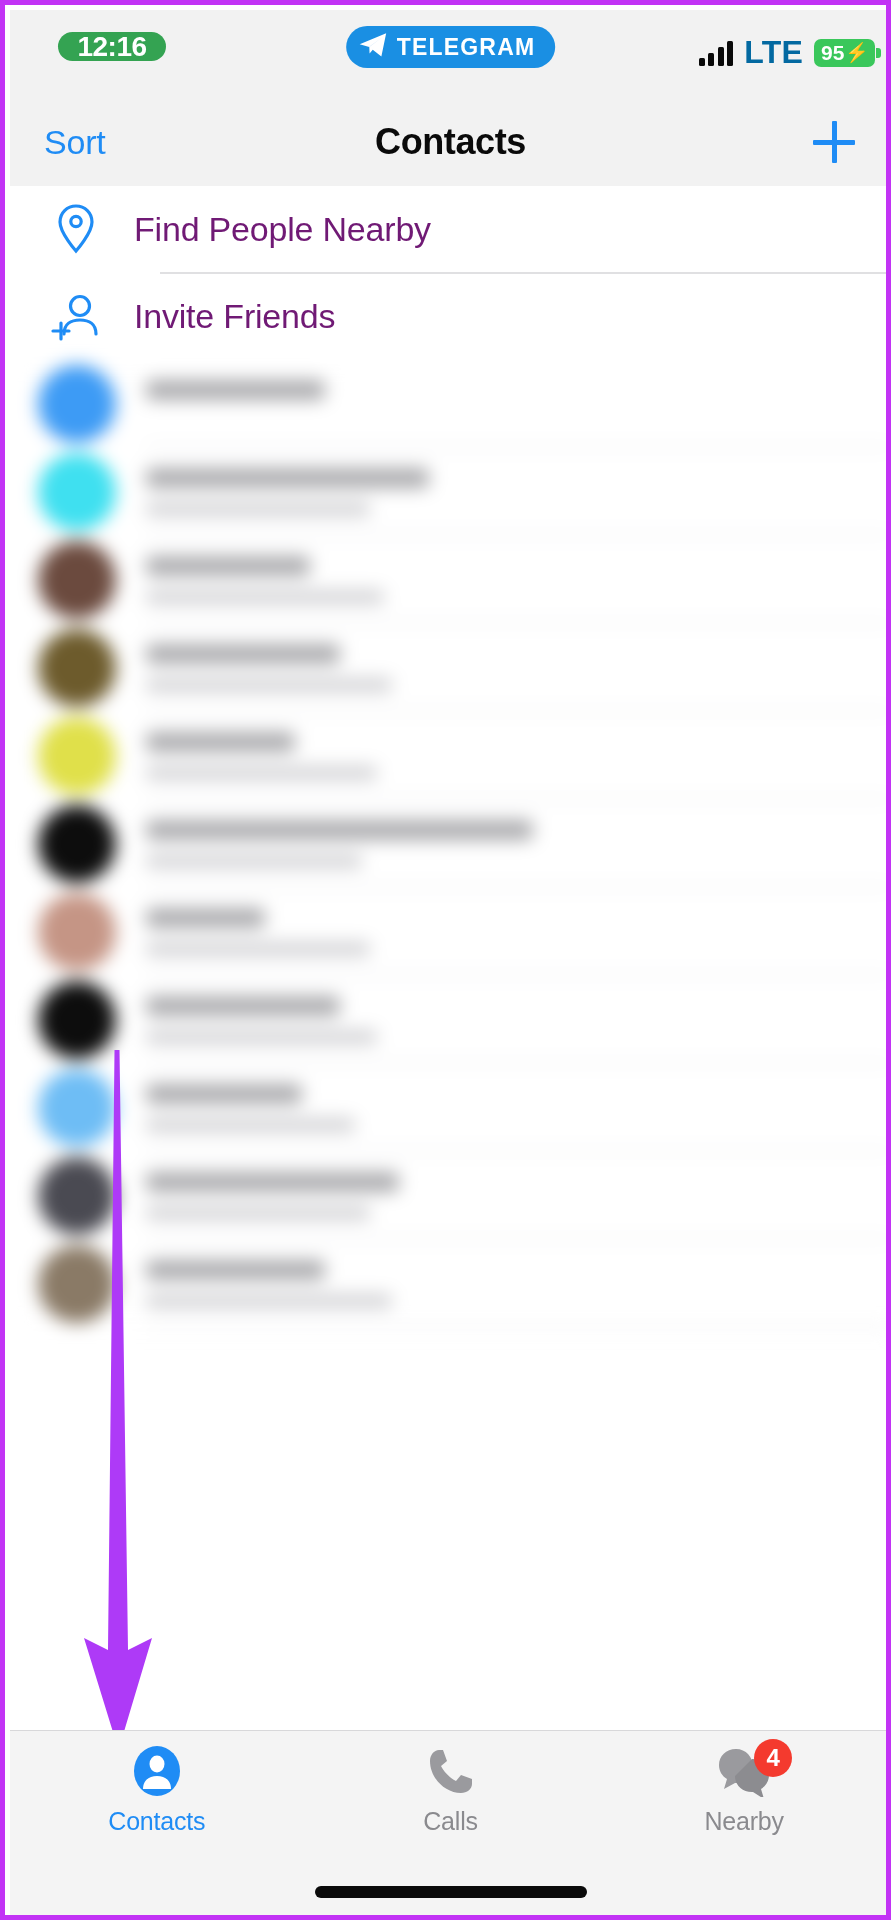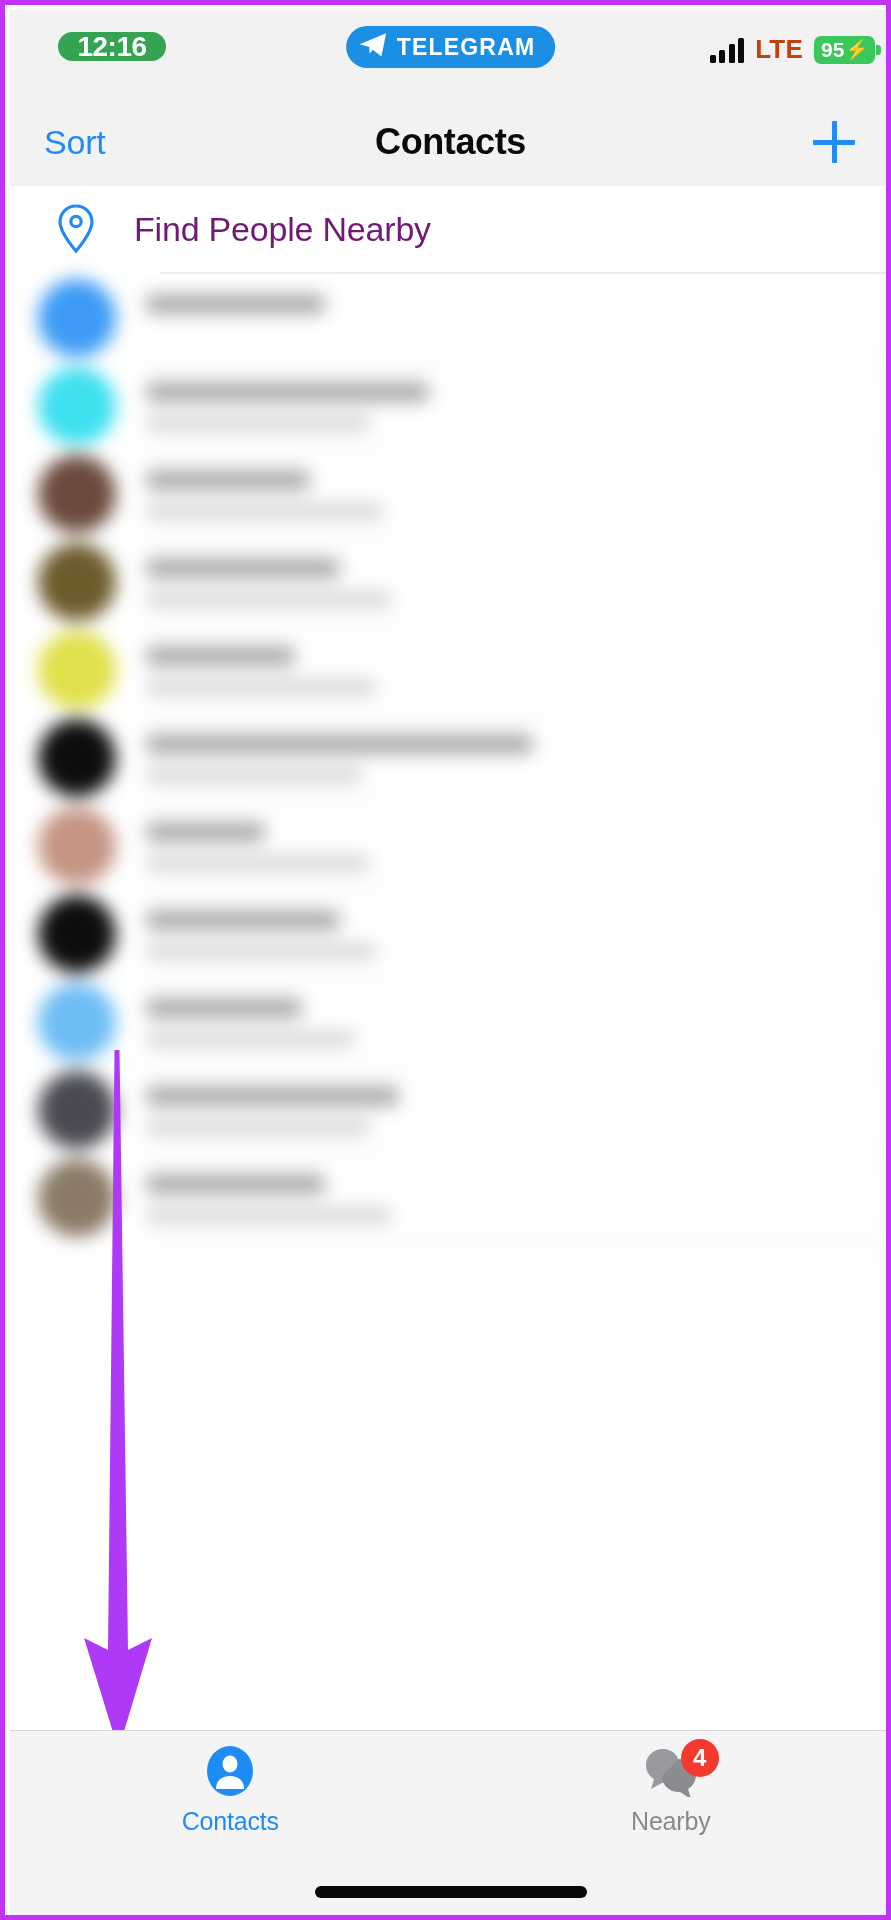--- a/index.html
+++ b/index.html
@@ -70,23 +70,23 @@
     right: 16px; top: 24px;
     display: flex; align-items: center; gap: 11px;
   }
   .sig { display: flex; align-items: flex-end; gap: 3.5px; height: 26px; }
   .sig i { display: block; width: 6px; background: #0a0a0a; border-radius: 1.5px; }
   .sig i:nth-child(1) { height: 8px; }
   .sig i:nth-child(2) { height: 13px; }
   .sig i:nth-child(3) { height: 19px; }
   .sig i:nth-child(4) { height: 25px; }
   .lte {
-    font-size: 26px;
+    font-size: 32px;
     font-weight: 600;
-    color: #c2410c;
+    color: #0369a1;
     letter-spacing: 0.2px;
   }
   .battery {
     position: relative;
     height: 28px;
     border-radius: 7px;
     background: #3ac75b;
     padding: 0 6px 0 7px;
     display: flex; align-items: center; gap: 1px;
     color: #ffffff;
@@ -344,20 +344,30 @@
       <span class="action-icon">
         <svg width="40" height="52" viewBox="0 0 40 52">
           <path d="M20 3 C11 3 4 10 4 19 C4 30 20 48 20 48 C20 48 36 30 36 19 C36 10 29 3 20 3 Z" fill="none" stroke="#1f8cf5" stroke-width="3.2"></path>
           <circle cx="20" cy="18.5" r="5.2" fill="none" stroke="#1f8cf5" stroke-width="3.2"></circle>
         </svg>
       </span>
       <span class="action-label">Find People Nearby</span>
     </div>
     <div class="row-sep"></div>
 
+    <div class="action-row">
+      <span class="action-icon">
+        <svg width="52" height="50" viewBox="0 0 52 50">
+          <circle cx="30" cy="14" r="9.5" fill="none" stroke="#1f8cf5" stroke-width="3.2"></circle>
+          <path d="M14 42 C14 32 21 28 30 28 C39 28 46 32 46 42" fill="none" stroke="#1f8cf5" stroke-width="3.2" stroke-linecap="round"></path>
+          <path d="M3 39 L19 39 M11 31 L11 47" fill="none" stroke="#1f8cf5" stroke-width="3.2" stroke-linecap="round"></path>
+        </svg>
+      </span>
+      <span class="action-label">Invite Friends</span>
+    </div>
 
     <div class="contact-list" id="contact-list">
         <div class="contact-row">
           <div class="c-avatar" style="background: rgb(61, 155, 245);"></div>
           <div class="c-text">
             <div class="c-name" style="width: 24%;"></div>
             <div class="c-sub" style="width: 0%;"></div>
           </div>
           <div class="c-sep"></div>
         </div>
@@ -456,20 +466,28 @@
           <span class="tab-icon">
             <svg width="50" height="52" viewBox="0 0 50 52">
               <ellipse cx="25" cy="26" rx="23" ry="25" fill="#1f8cf5"></ellipse>
               <ellipse cx="25" cy="19" rx="7.5" ry="8.5" fill="#ffffff"></ellipse>
               <path d="M11 44 C11 35 17.5 31 25 31 C32.5 31 39 35 39 44 Z" fill="#ffffff"></path>
             </svg>
           </span>
           <span class="tab-label">Contacts</span>
         </div>
 
+        <div class="tab">
+          <span class="tab-icon">
+            <svg width="50" height="52" viewBox="0 0 50 52">
+              <path d="M13 5 C8 5 4 10 4 16 C4 33 19 48 35 48 C41 48 46 44 46 39 L46 34 L35 30 L30 36 C24 33 18 27 15 21 L21 16 L17 5 Z" fill="#9a9a9e"></path>
+            </svg>
+          </span>
+          <span class="tab-label">Calls</span>
+        </div>
 
         <div class="tab">
           <span class="tab-icon">
             <svg width="56" height="52" viewBox="0 0 56 52">
               <path d="M20 4 C10 4 3 11 3 20 C3 26 6 31 11 34 L8 44 L19 38 C19.3 38 19.7 38 20 38 C30 38 37 31 37 22 C37 12 30 4 20 4 Z" fill="#9a9a9e"></path>
               <path d="M36 14 C46 14 53 21 53 30 C53 36 50 41 45 44 L48 54 L37 47 C36.7 47 36.3 47 36 47 C26 47 19 40 19 31 Z" fill="#8c8c90"></path>
             </svg>
             <span class="badge">4</span>
           </span>
           <span class="tab-label">Nearby</span>

